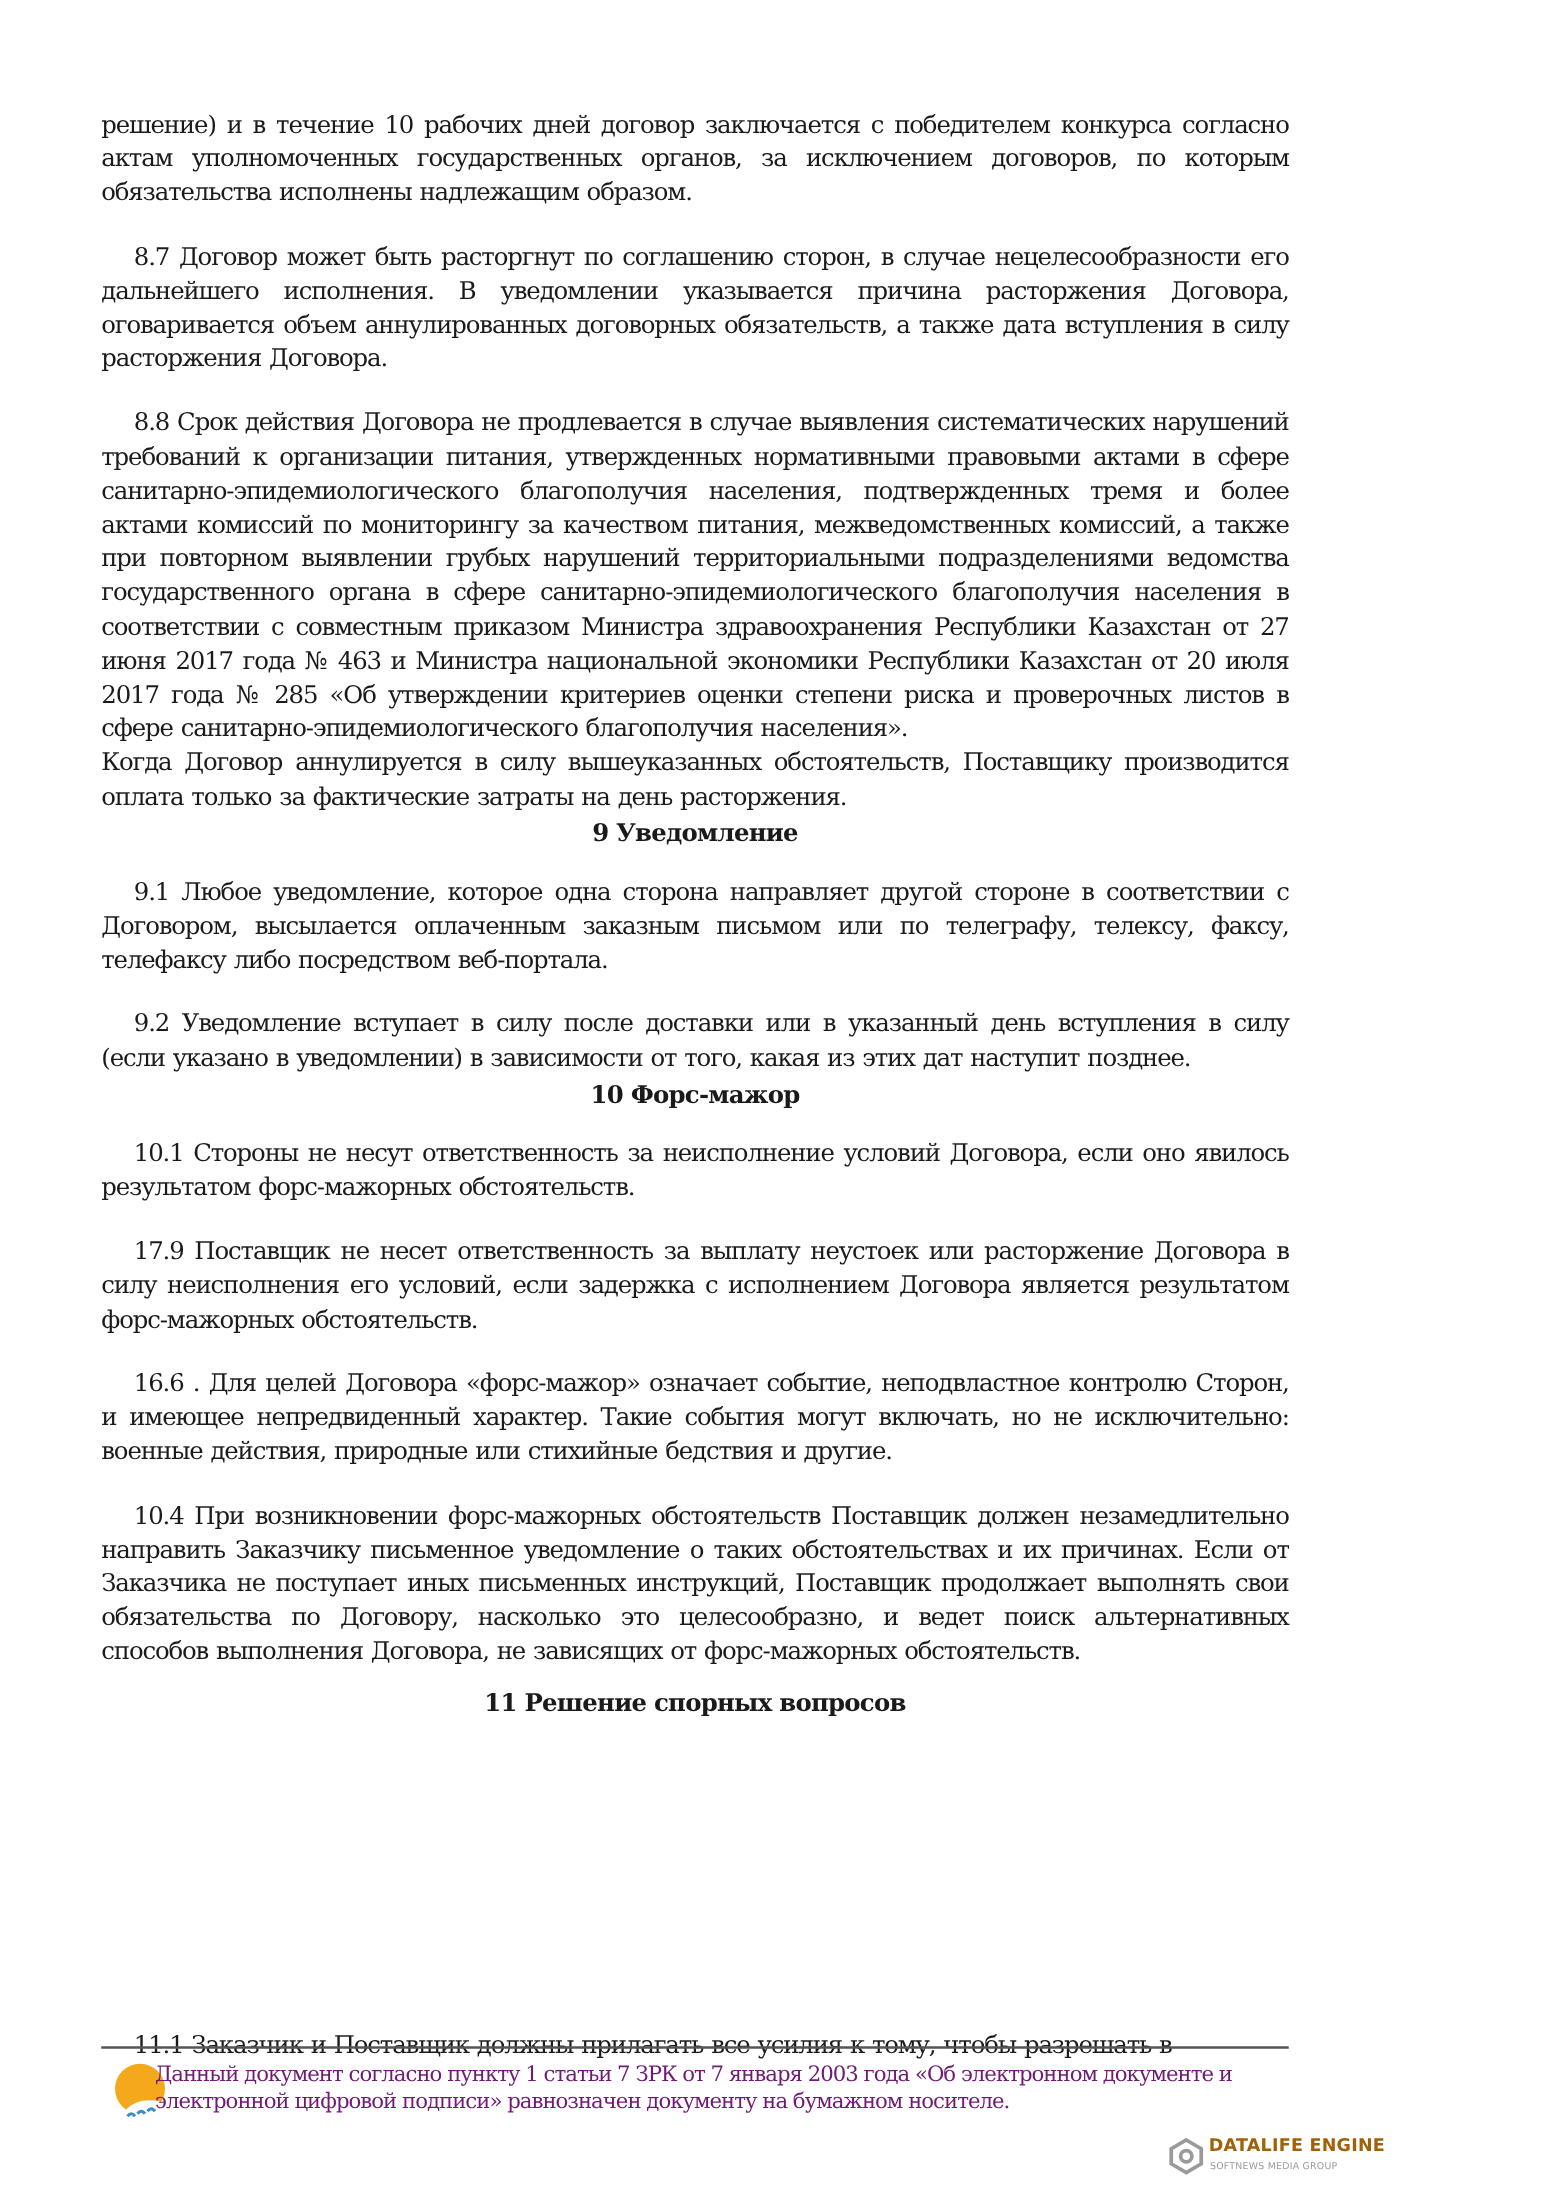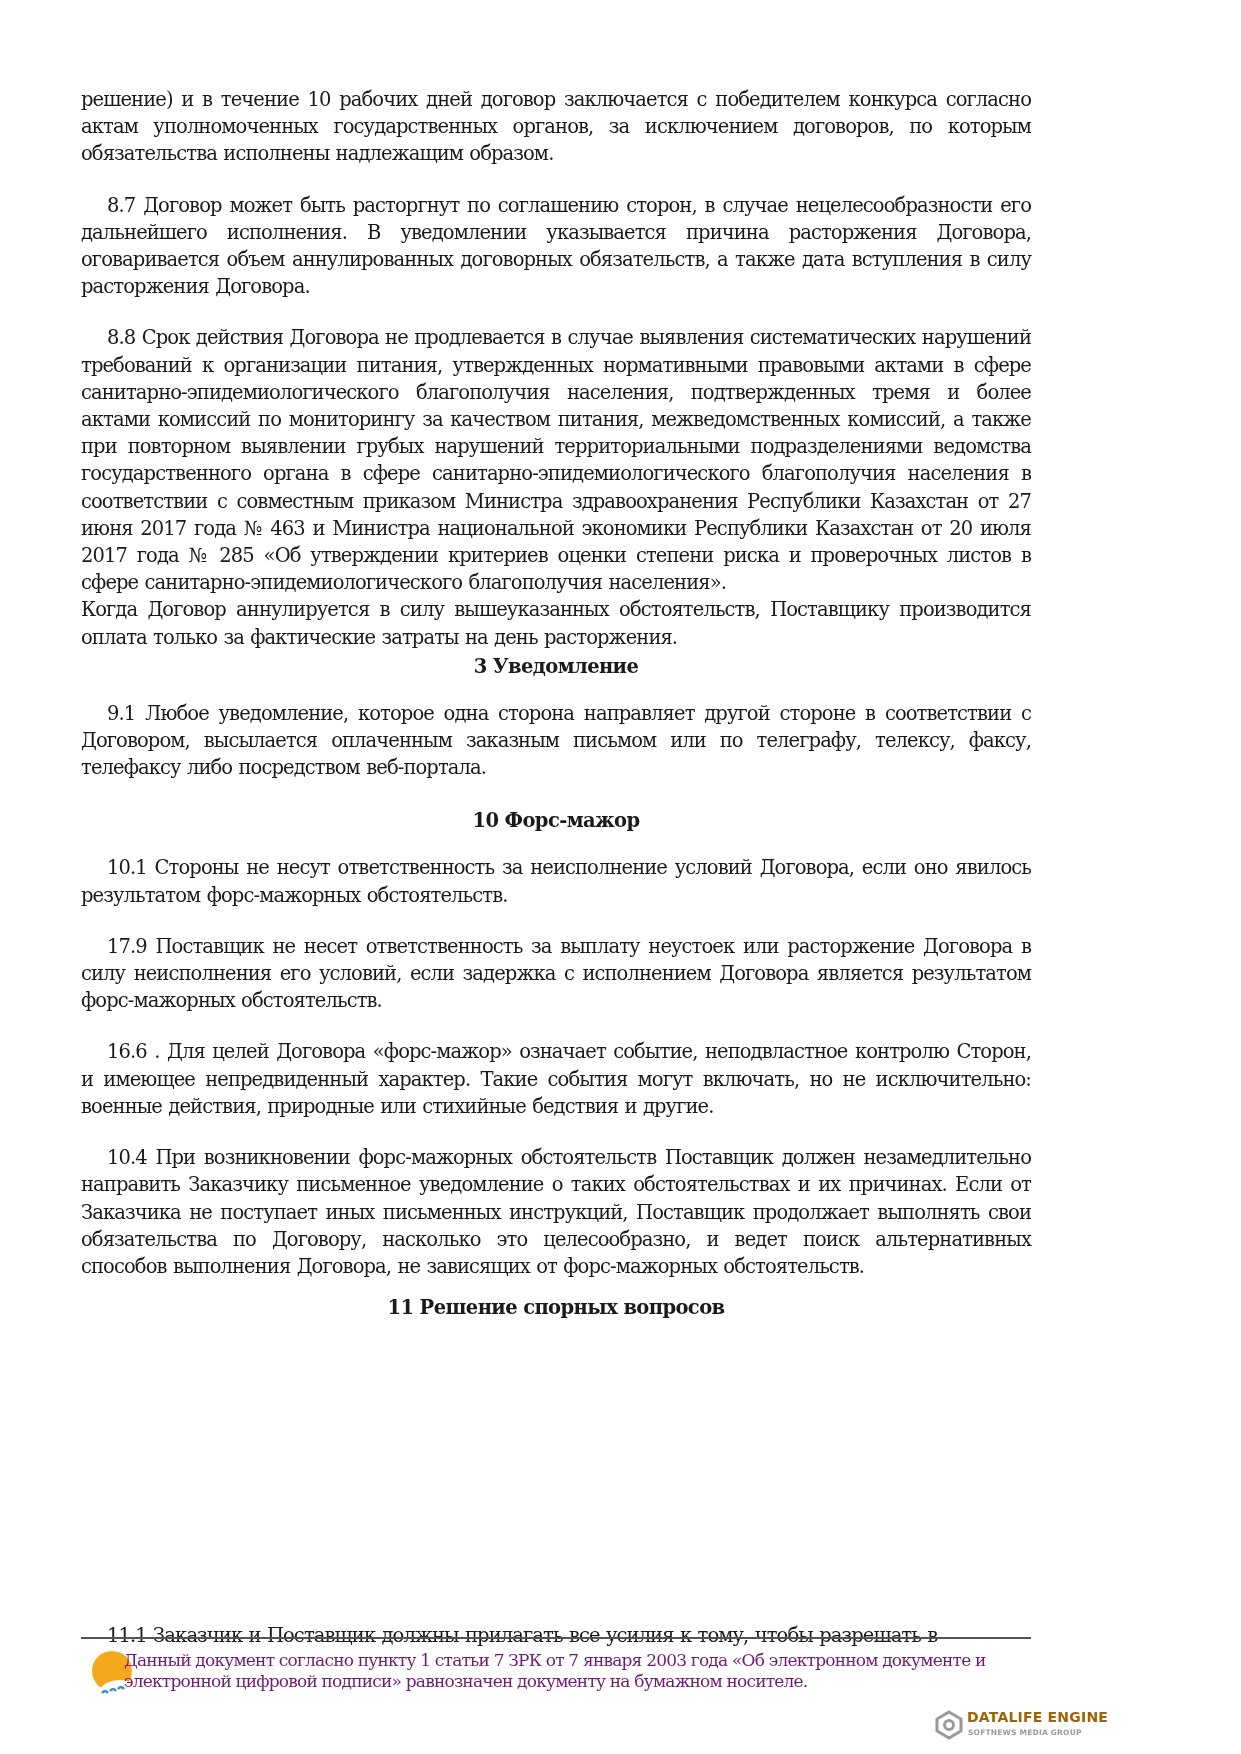--- a/index.html
+++ b/index.html
@@ -15,36 +15,37 @@
   .cut-line { position: absolute; left: 81px; top: 1637px; width: 950px; height: 2px; background: #555; }
   .last-line { position: absolute; left: 81px; top: 1622px; width: 950px; }
   .footer { position: absolute; left: 88px; top: 1647px; width: 1000px; }
   .footer-logo { position: absolute; left: 0; top: 0; width: 48px; height: 52px; }
   .footer-text { position: absolute; left: 36px; top: 3px; font-size: 17px; line-height: 21px;
                  letter-spacing: -0.8px; color: #701a75; }
   .dle { position: absolute; left: 935px; top: 1707px; width: 200px; height: 36px; }
   .dle-title { position: absolute; left: 32px; top: 2px; font-family: "DejaVu Sans", sans-serif;
                font-weight: bold; font-size: 14px; color: #a16207; letter-spacing: 0.2px; }
   .dle-sub { position: absolute; left: 33px; top: 21px; font-family: "DejaVu Sans", sans-serif;
-             font-size: 7.5px; color: #9a9a9a; letter-spacing: 0.2px; font-weight: bold; }
+             font-size: 7.5px; color: #9a9a9a; letter-spacing: 0.2px; }
 </style>
 </head>
 <body>
 
 <div class="page">
   <p class="para">решение) и в течение 10 рабочих дней договор заключается с победителем конкурса согласно актам уполномоченных государственных органов, за исключением договоров, по которым обязательства исполнены надлежащим образом.</p>
   <div class="gap"></div>
   <p class="para indent">8.7 Договор может быть расторгнут по соглашению сторон, в случае нецелесообразности его дальнейшего исполнения. В уведомлении указывается причина расторжения Договора, оговаривается объем аннулированных договорных обязательств, а также дата вступления в силу расторжения Договора.</p>
   <div class="gap"></div>
   <p class="para indent">8.8 Срок действия Договора не продлевается в случае выявления систематических нарушений требований к организации питания, утвержденных нормативными правовыми актами в сфере санитарно-эпидемиологического благополучия населения, подтвержденных тремя и более актами комиссий по мониторингу за качеством питания, межведомственных комиссий, а также при повторном выявлении грубых нарушений территориальными подразделениями ведомства государственного органа в сфере санитарно-эпидемиологического благополучия населения в соответствии с совместным приказом Министра здравоохранения Республики Казахстан от 27 июня 2017 года № 463 и Министра национальной экономики Республики Казахстан от 20 июля 2017 года № 285 «Об утверждении критериев оценки степени риска и проверочных листов в сфере санитарно-эпидемиологического благополучия населения».</p>
   <p class="para">Когда Договор аннулируется в силу вышеуказанных обстоятельств, Поставщику производится оплата только за фактические затраты на день расторжения.</p>
-  <div class="heading">3 Уведомление</div>
+  <div class="heading">9 Уведомление</div>
   <div style="height:12px"></div>
   <p class="para indent">9.1 Любое уведомление, которое одна сторона направляет другой стороне в соответствии с Договором, высылается оплаченным заказным письмом или по телеграфу, телексу, факсу, телефаксу либо посредством веб-портала.</p>
   <div class="gap"></div>
+  <p class="para indent">9.2 Уведомление вступает в силу после доставки или в указанный день вступления в силу (если указано в уведомлении) в зависимости от того, какая из этих дат наступит позднее.</p>
   <div class="heading">10 Форс-мажор</div>
   <div style="height:12px"></div>
   <p class="para indent">10.1 Стороны не несут ответственность за неисполнение условий Договора, если оно явилось результатом форс-мажорных обстоятельств.</p>
   <div class="gap"></div>
   <p class="para indent">17.9 Поставщик не несет ответственность за выплату неустоек или расторжение Договора в силу неисполнения его условий, если задержка с исполнением Договора является результатом форс-мажорных обстоятельств.</p>
   <div class="gap"></div>
   <p class="para indent">16.6 . Для целей Договора «форс-мажор» означает событие, неподвластное контролю Сторон, и имеющее непредвиденный характер. Такие события могут включать, но не исключительно: военные действия, природные или стихийные бедствия и другие.</p>
   <div class="gap"></div>
   <p class="para indent">10.4 При возникновении форс-мажорных обстоятельств Поставщик должен незамедлительно направить Заказчику письменное уведомление о таких обстоятельствах и их причинах. Если от Заказчика не поступает иных письменных инструкций, Поставщик продолжает выполнять свои обязательства по Договору, насколько это целесообразно, и ведет поиск альтернативных способов выполнения Договора, не зависящих от форс-мажорных обстоятельств.</p>
   <div style="height:12px"></div>

